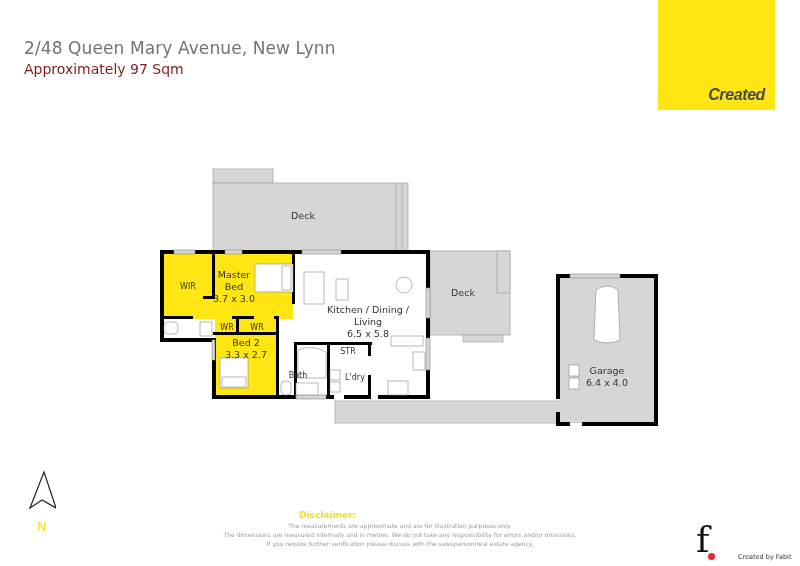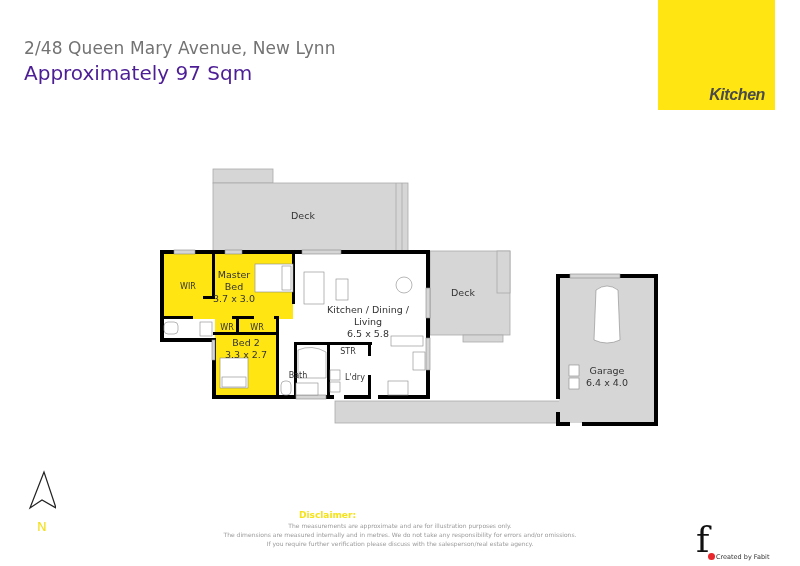--- a/index.html
+++ b/index.html
@@ -1,40 +1,40 @@
 <!DOCTYPE html>
 <html><head>
 <meta charset="utf-8">
 <style>
   html,body{margin:0;padding:0;}
   body{width:800px;height:566px;position:relative;background:#ffffff;font-family:"DejaVu Sans","Liberation Sans",sans-serif;overflow:hidden;}
   .title{position:absolute;left:24px;top:38px;font-size:17px;color:#737373;letter-spacing:0.1px;}
-  .subtitle{position:absolute;left:24px;top:61px;font-size:20px;color:#4c1d95;}
+  .subtitle{position:absolute;left:24px;top:61px;font-size:14px;color:#7f1d1d;}
   .logo{position:absolute;left:658px;top:0;width:117px;height:110px;background:#ffe512;}
   .logo-text{position:absolute;right:10px;bottom:6px;font-family:"Liberation Sans",sans-serif;font-weight:bold;font-style:italic;font-size:16px;color:#4a4a4a;letter-spacing:-0.4px;}
   svg.plan{position:absolute;left:0;top:0;}
   .lbl{font-family:"DejaVu Sans",sans-serif;font-size:9.5px;fill:#333;text-anchor:middle;}
   .lbl-s{font-family:"DejaVu Sans",sans-serif;font-size:8px;fill:#333;text-anchor:middle;}
   .disc-title{position:absolute;left:0;width:655px;top:510px;text-align:center;font-size:9px;font-weight:bold;color:#f5e21a;}
   .disc-line{position:absolute;left:0;width:800px;text-align:center;font-size:6px;color:#9a9a9a;}
   .fabit{position:absolute;left:696px;top:520px;}
   .fabit-f{position:absolute;left:0;top:0;font-family:"DejaVu Serif",serif;font-size:36px;color:#111;line-height:40px;}
   .fabit-dot{position:absolute;left:12px;top:33px;width:7px;height:7px;border-radius:50%;background:#e8262b;}
-  .fabit-text{position:absolute;left:20px;top:33px;font-size:6.5px;color:#333;white-space:nowrap;}
+  .fabit-text{position:absolute;left:42px;top:33px;font-size:6.5px;color:#333;white-space:nowrap;}
   .north{position:absolute;left:26px;top:470px;}
   .north-label{position:absolute;left:37px;top:519px;font-size:13px;color:#f3e01c;}
 </style>
 </head>
 <body>
 
 <div class="title">2/48 Queen Mary Avenue, New Lynn</div>
 <div class="subtitle">Approximately 97 Sqm</div>
 
 <div class="logo">
-  <span class="logo-text">Kitchen</span>
+  <span class="logo-text">Created</span>
 </div>
 
 <svg class="plan" width="800" height="566">
 
   <g>
     <rect x="213" y="169" width="60" height="14" fill="#d6d6d6" stroke="#aaa" stroke-width="0.8"></rect>
     <rect x="213" y="183" width="195" height="70" fill="#d6d6d6" stroke="#aaa" stroke-width="0.8"></rect>
     <line x1="396" y1="183" x2="396" y2="253" stroke="#aaa" stroke-width="0.8"></line>
     <line x1="402" y1="183" x2="402" y2="253" stroke="#aaa" stroke-width="0.8"></line>
   </g>

